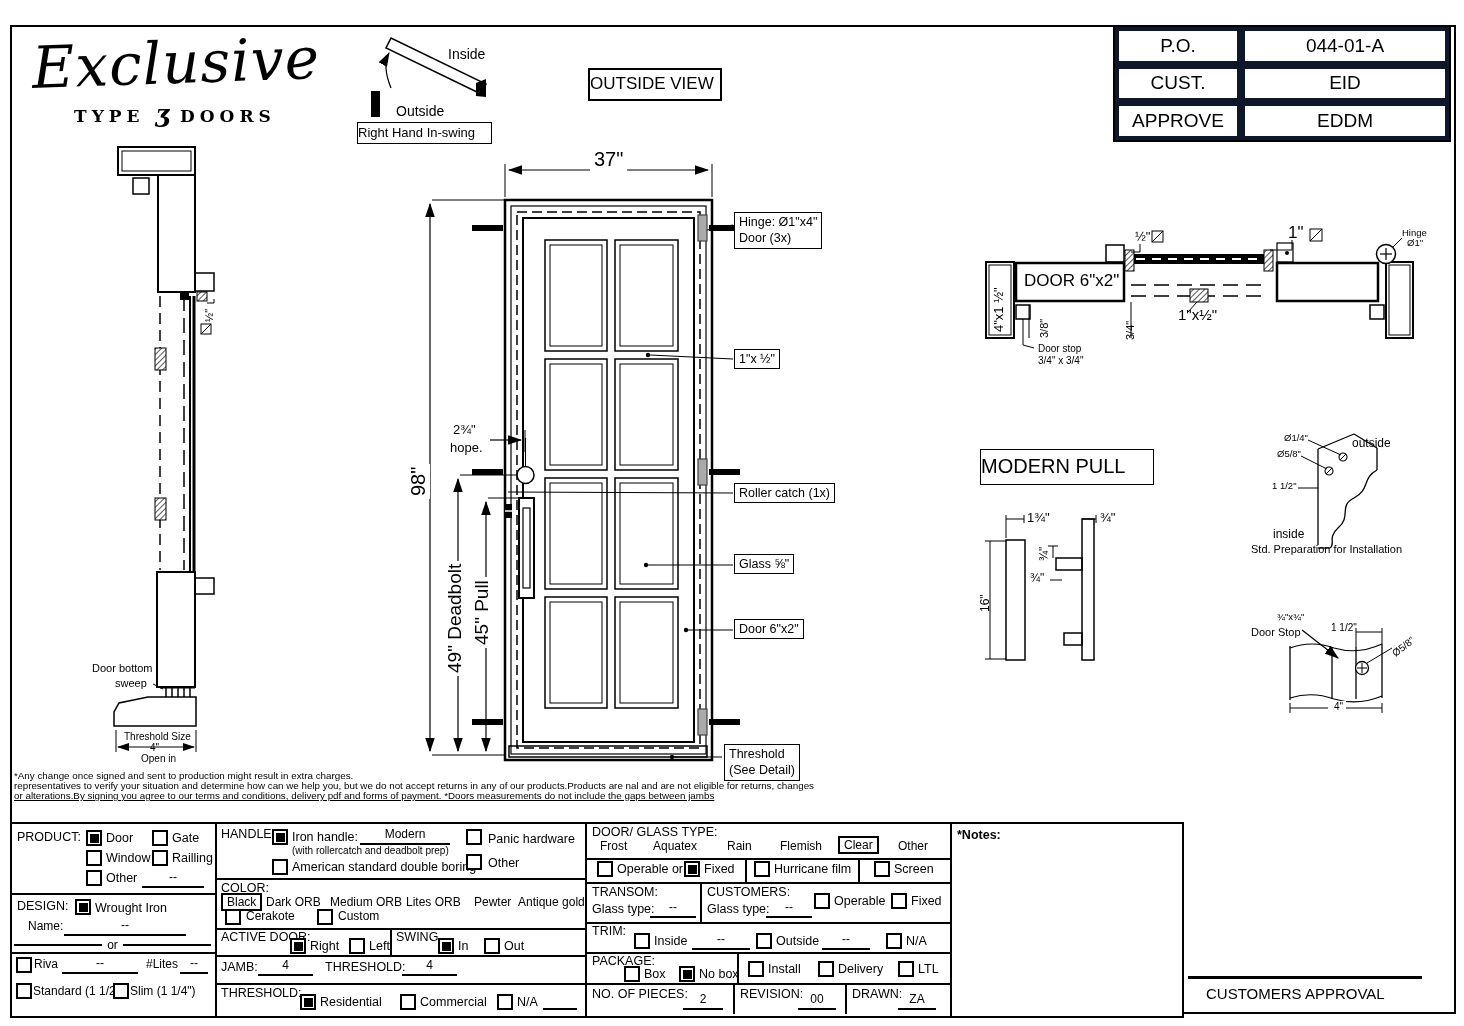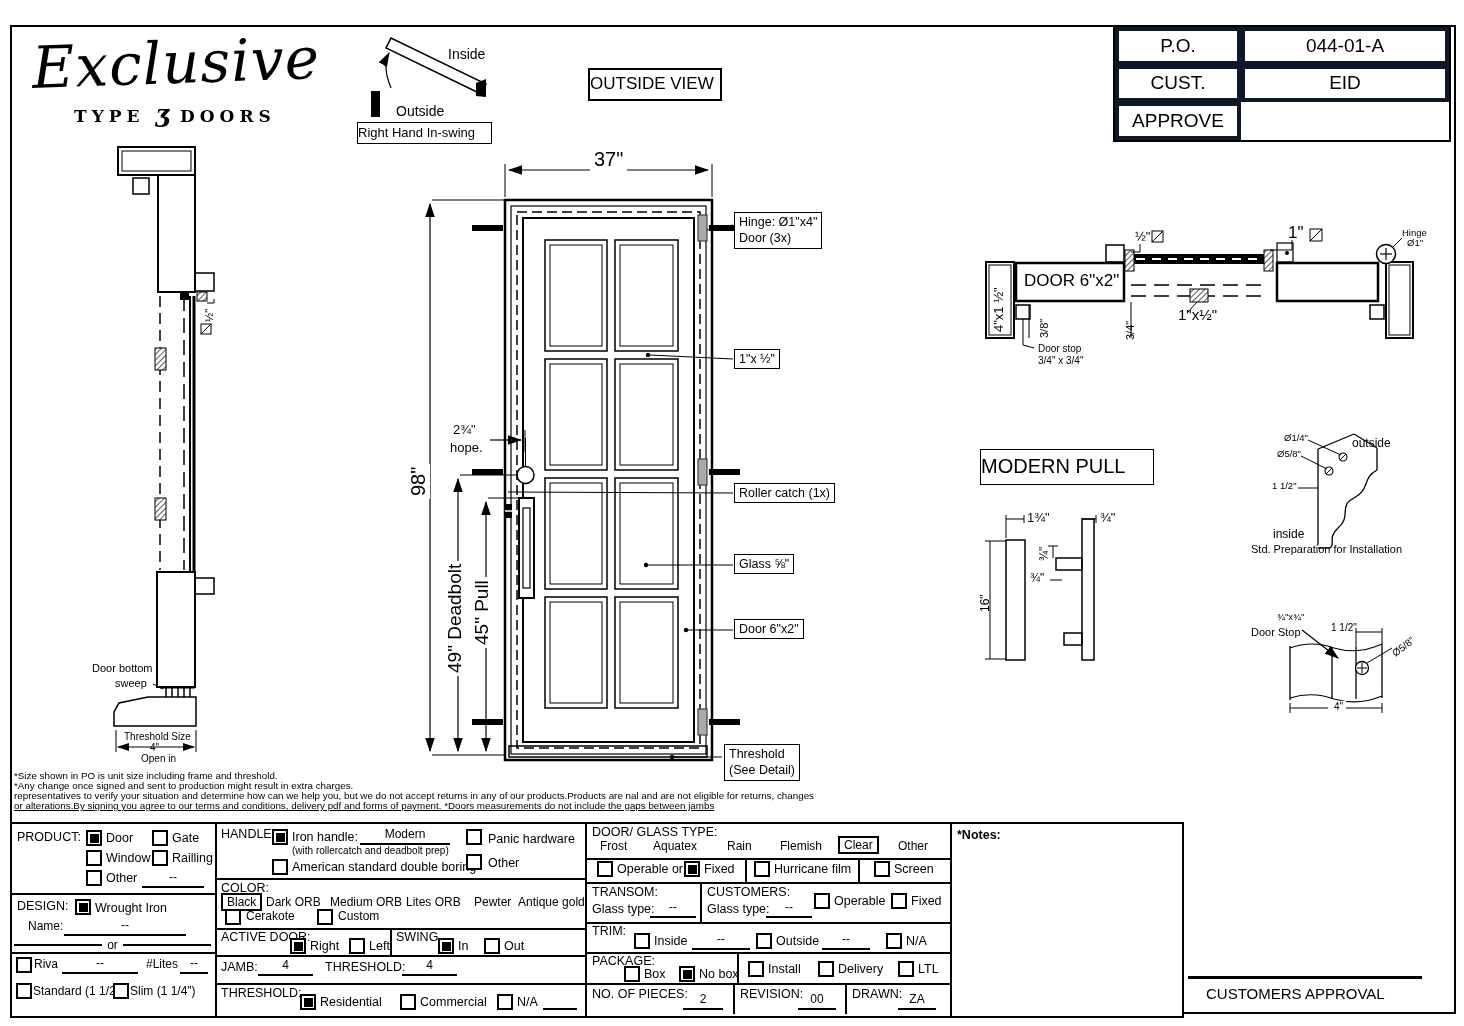--- a/index.html
+++ b/index.html
@@ -270,20 +270,21 @@
   <div class="boxlbl s17" style="left:588px;top:68px;width:130px;height:29px;line-height:28px">
     <span>OUTSIDE VIEW</span>
   </div>
 
   <div class="tb" style="left:1113px;top:25px;width:334px;height:113px;grid-template-rows:1fr 1fr 1fr">
     <div>P.O.</div>
     <div>044-01-A</div>
     <div>CUST.</div>
     <div>EID</div>
     <div>APPROVE</div>
+    <div>EDDM</div>
   </div>
 
   <div class="lbl s11 rot" style="left:203px;top:322px">½"</div>
   <div class="lbl s11" style="left:92px;top:662px">Door bottom</div>
   <div class="lbl s11" style="left:115px;top:677px">sweep</div>
   <div class="lbl s10" style="left:124px;top:731px">Threshold Size</div>
   <div class="lbl s10" style="left:150px;top:742px">4"</div>
   <div class="lbl s10" style="left:141px;top:753px">Open in</div>
 
   <div class="lbl s20" style="left:590px;top:148px;background:#fff;padding:0 4px">37"</div>
@@ -338,21 +339,20 @@
   <div class="lbl s12" style="left:1273px;top:528px">inside</div>
   <div class="lbl s11" style="left:1251px;top:543px">Std. Preparation for Installation</div>
 
   <div class="lbl s9" style="left:1277px;top:612px">¾"x¾"</div>
   <div class="lbl s11" style="left:1251px;top:626px">Door Stop</div>
   <div class="lbl s10" style="left:1331px;top:622px">1 1/2"</div>
   <div class="lbl s10" style="left:1390px;top:650px;transform:rotate(-38deg);transform-origin:0 0">Ø5/8"</div>
   <div class="lbl s10" style="left:1331px;top:701px;background:#fff;padding:0 3px">4"</div>
 
   <div class="fineprint" style="left:14px;top:771px">
-    <div>*Size shown in PO is unit size including frame and threshold.</div>
     <div>*Any change once signed and sent to production might result in extra charges.</div>
     <div>representatives to verify your situation and determine how can we help you, but we do not accept returns in any of our products.Products are  nal and are not eligible for returns, changes</div>
     <div style="text-decoration:underline">or alterations.By signing you agree to our terms and conditions, delivery pdf and forms of payment. *Doors measurements do not include the gaps between jambs</div>
   </div>
 
   <div class="fbox" style="left:10px;top:822px;width:205px;height:71px"></div>
   <div class="lbl s125" style="left:17px;top:830px">PRODUCT:</div>
   <span class="cb checked" style="left:86px;top:830px"></span>
   <div class="lbl s125" style="left:106px;top:831px">Door</div>
   <span class="cb" style="left:152px;top:830px"></span>

